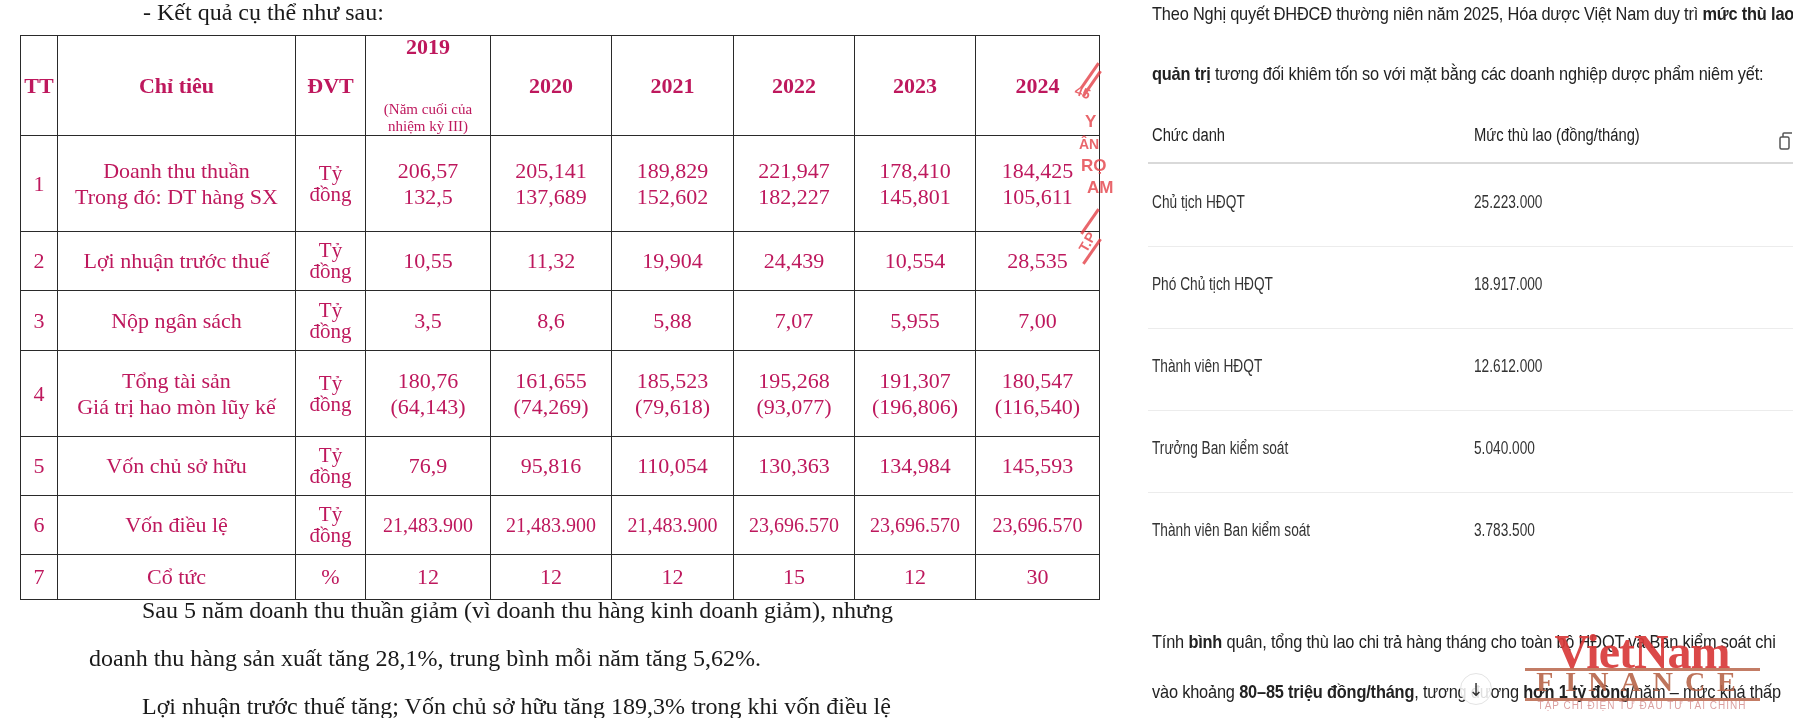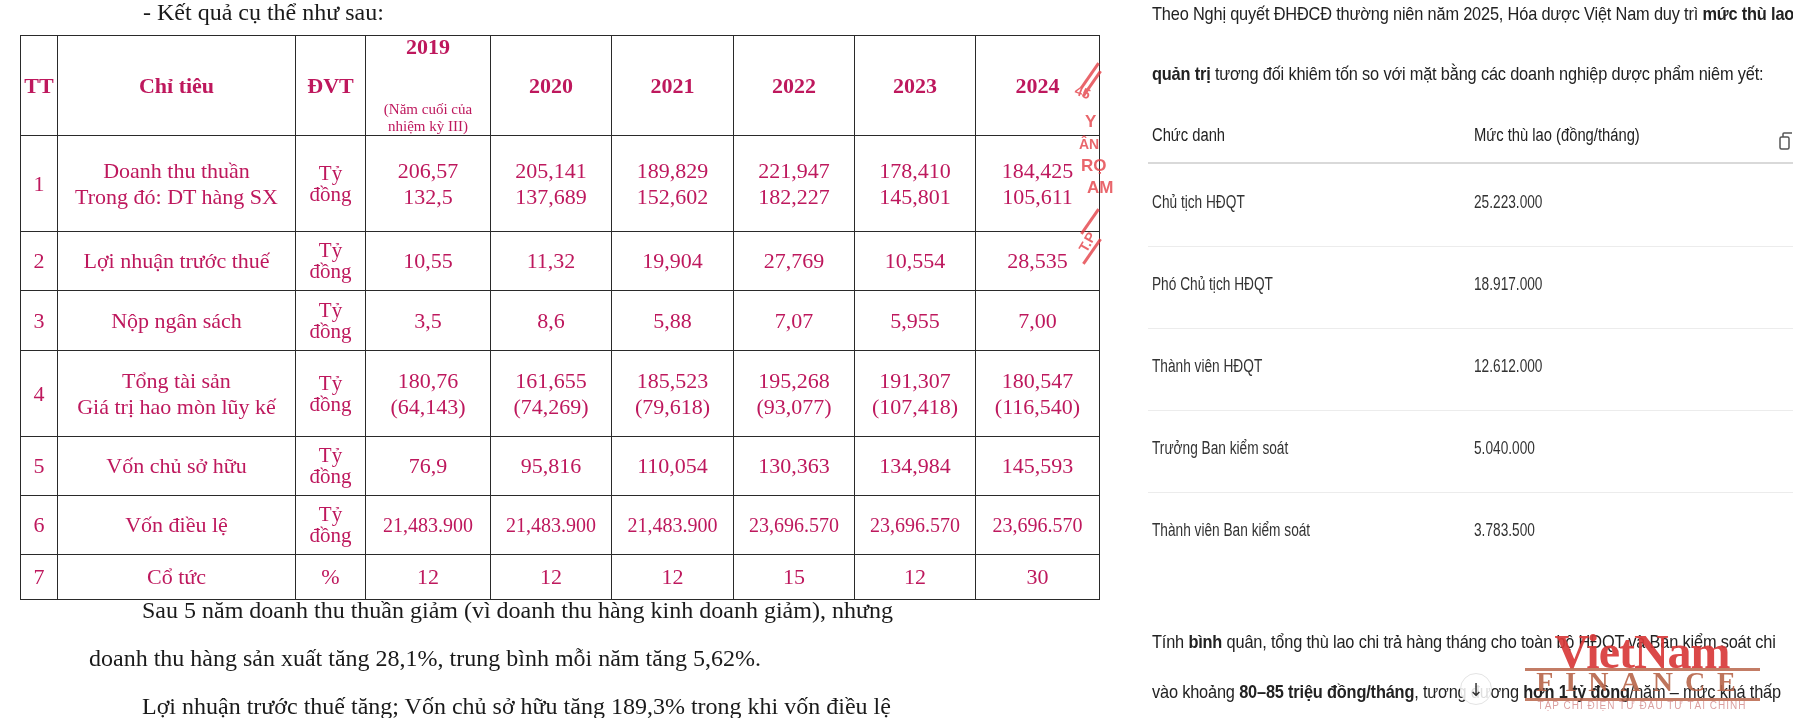--- a/index.html
+++ b/index.html
@@ -149,21 +149,21 @@
           </td>
     </tr>
 
     <tr style="height:59px">
       <td>2</td>
       <td class="name">Lợi nhuận trước thuế</td>
       <td class="unit">Tỷ đồng</td>
       <td>10,55</td>
       <td>11,32</td>
       <td>19,904</td>
-      <td>27,769</td>
+      <td>24,439</td>
       <td>10,554</td>
       <td>28,535</td>
     </tr>
 
     <tr style="height:60px">
       <td>3</td>
       <td class="name">Nộp ngân sách</td>
       <td class="unit">Tỷ đồng</td>
       <td>3,5</td>
       <td>8,6</td>
@@ -202,21 +202,21 @@
           </td>
       <td>
             <div class="dual">
               <span>195,268</span>
               <span>(93,077)</span>
             </div>
           </td>
       <td>
             <div class="dual">
               <span>191,307</span>
-              <span>(107,418)</span>
+              <span>(196,806)</span>
             </div>
           </td>
       <td>
             <div class="dual">
               <span>180,547</span>
               <span>(116,540)</span>
             </div>
           </td>
     </tr>
 

